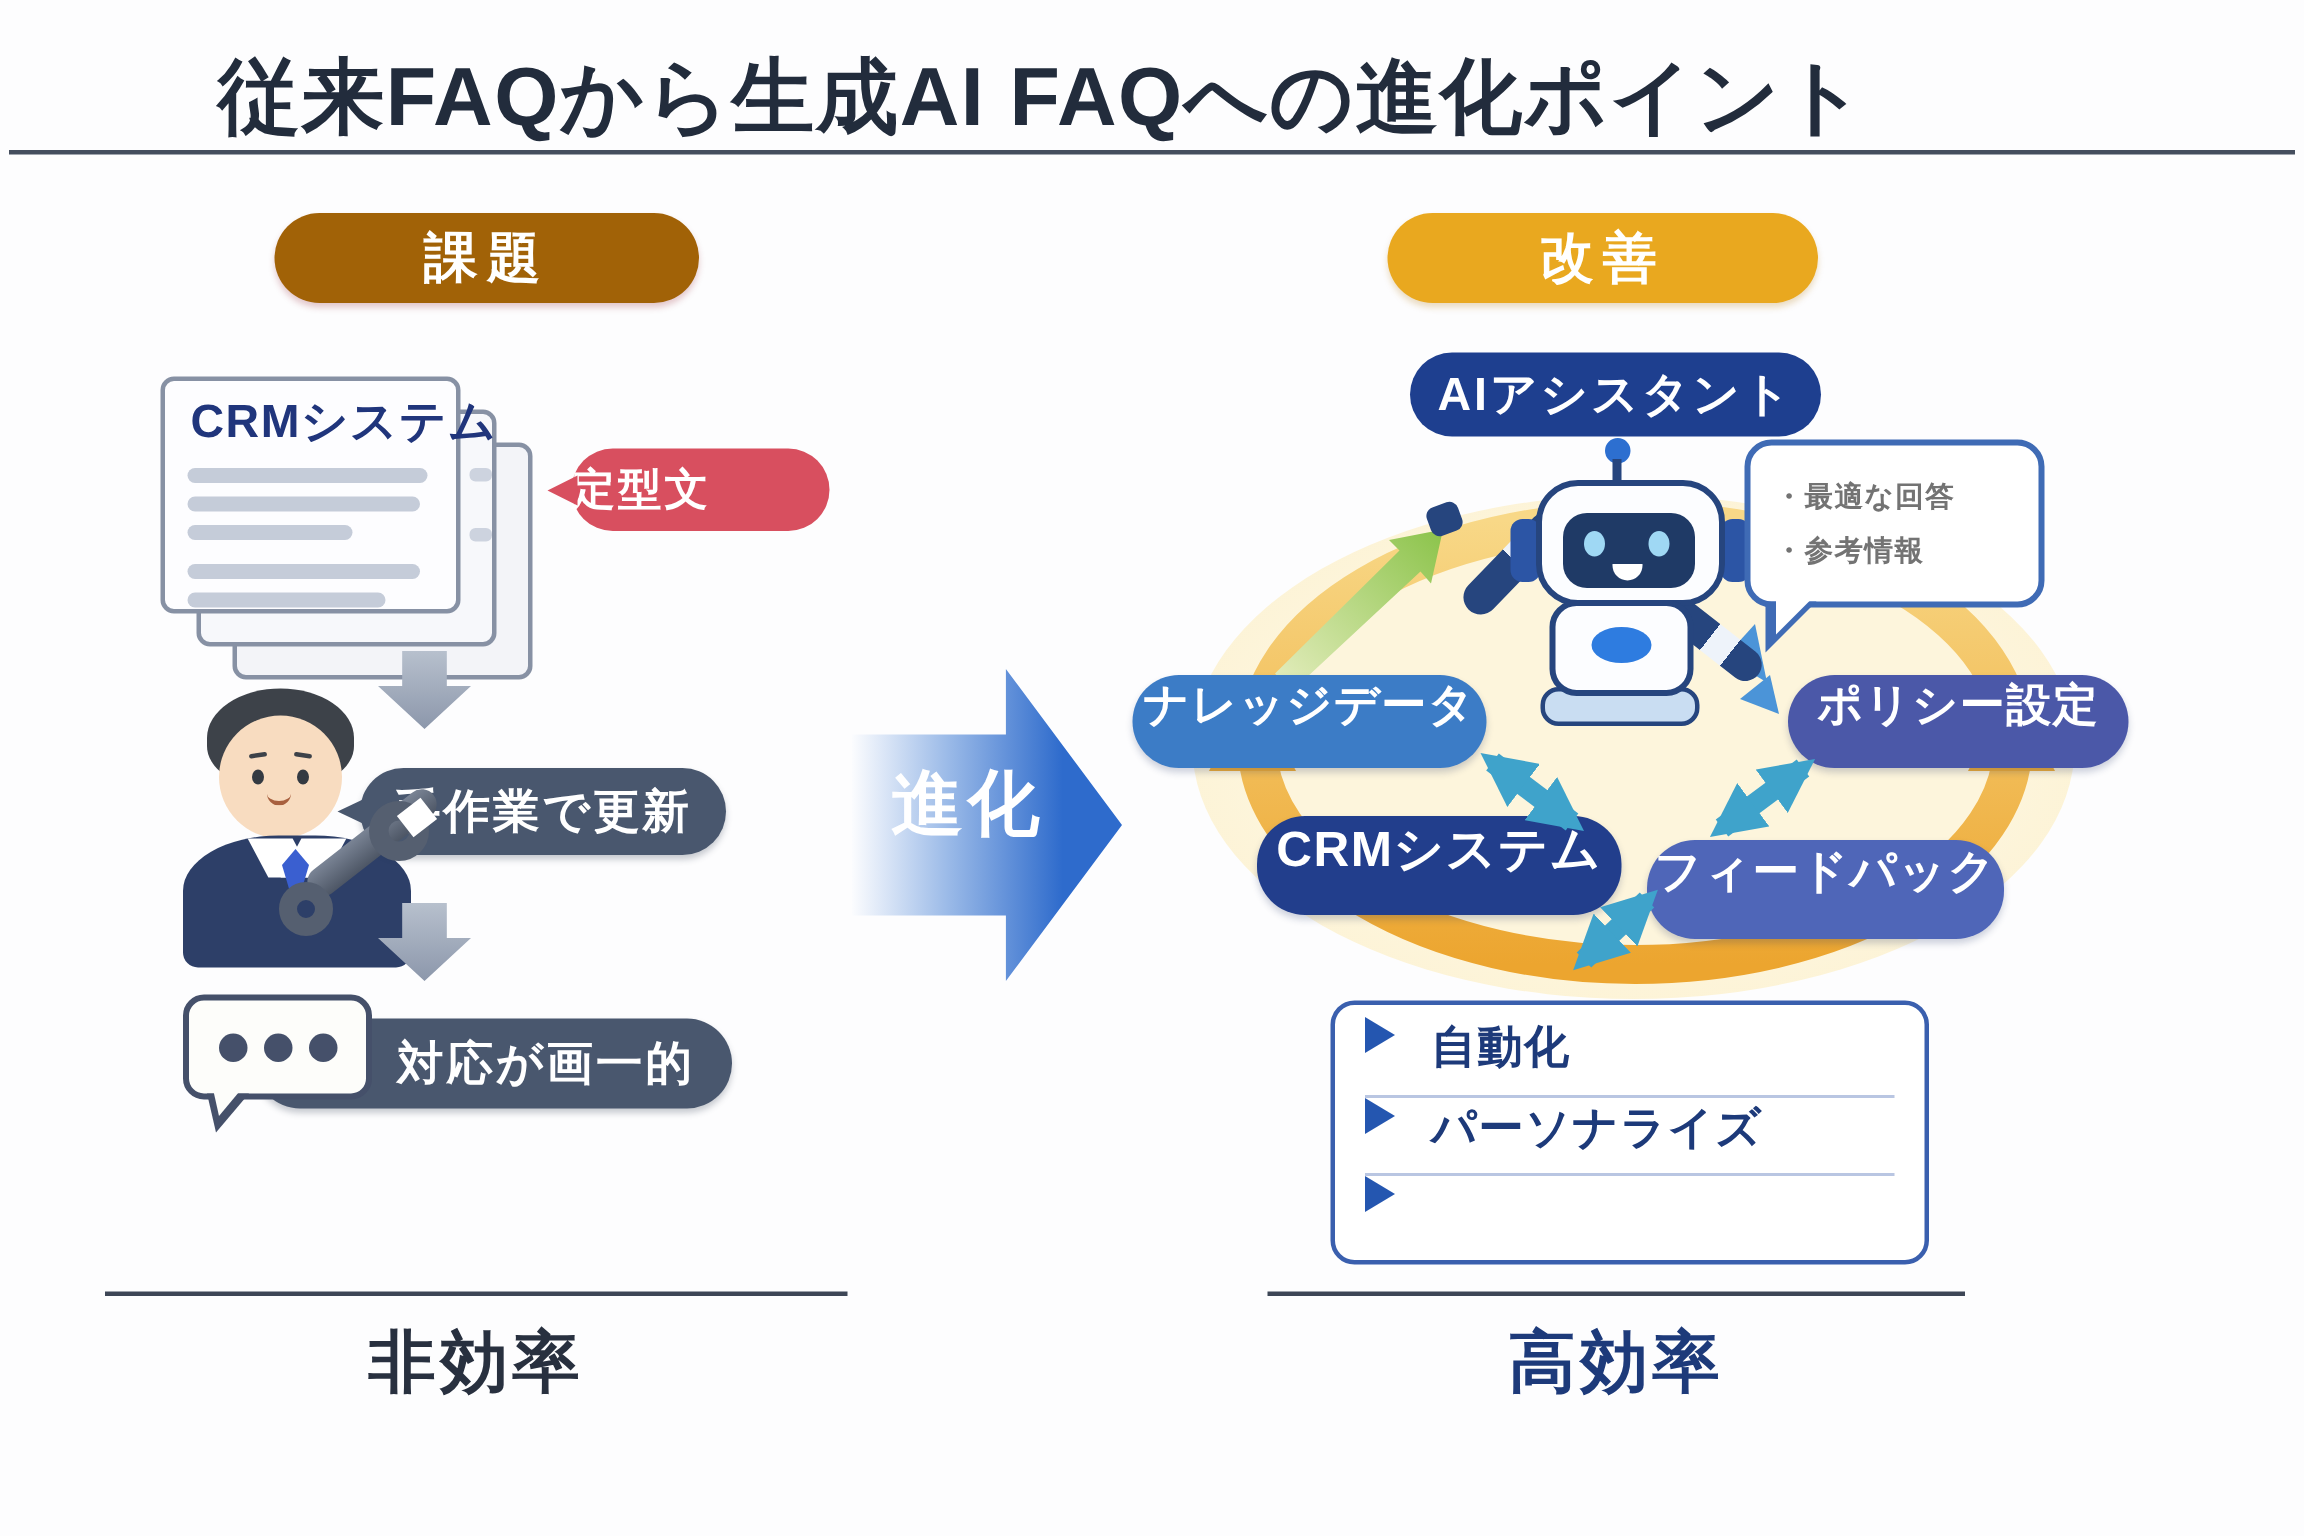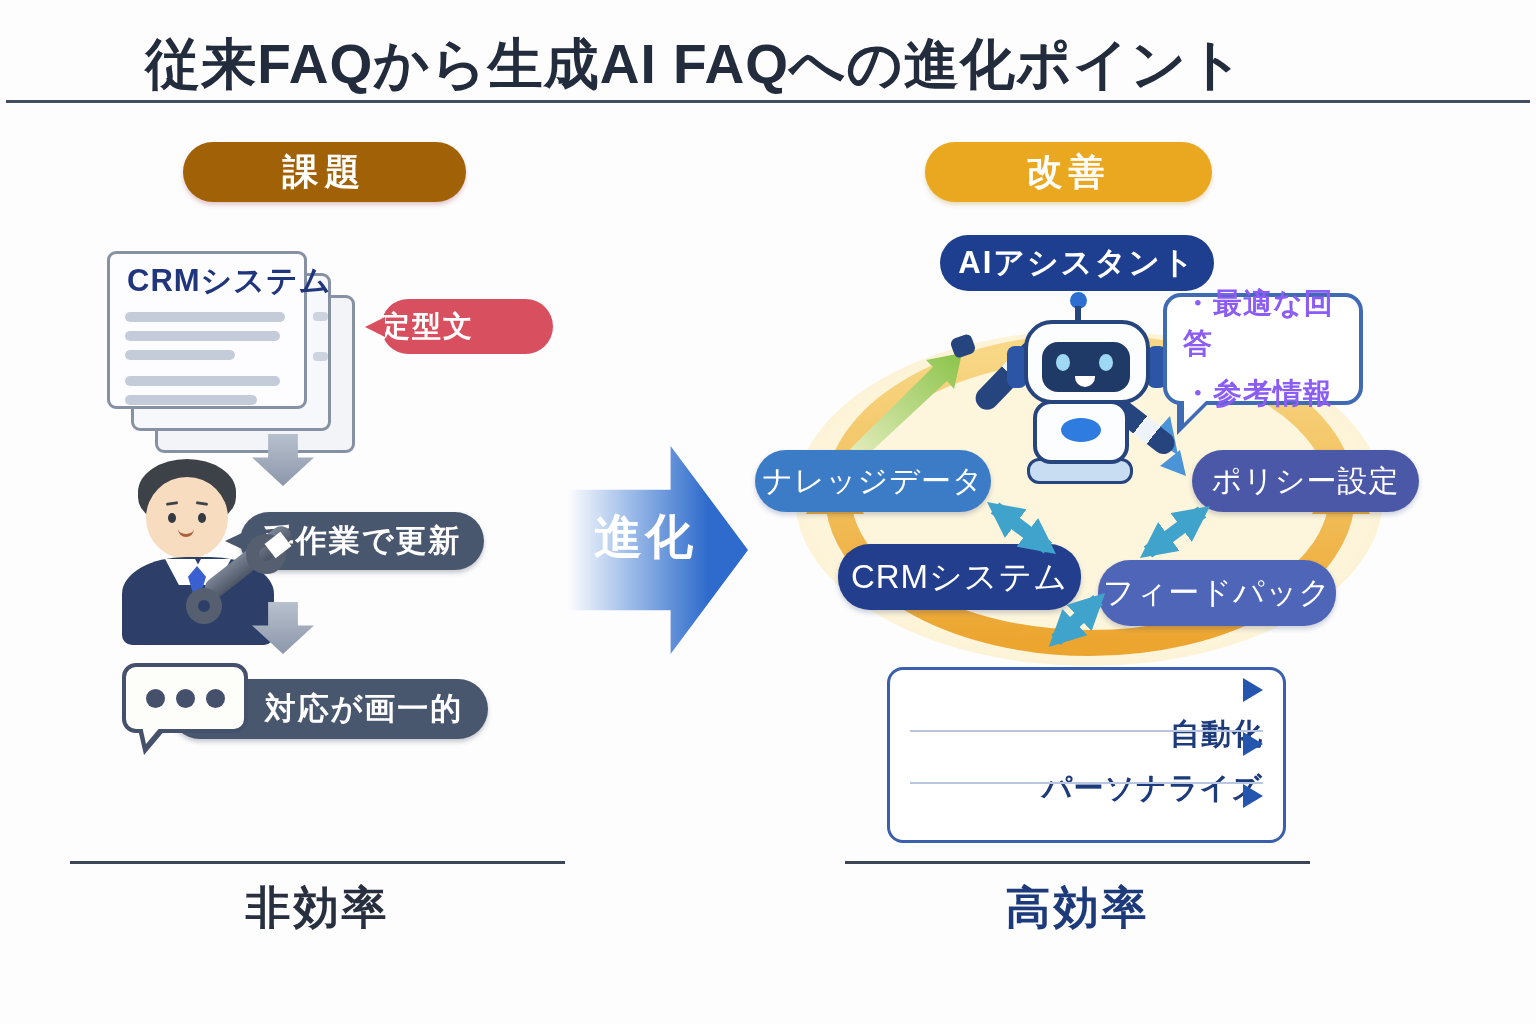--- a/index.html
+++ b/index.html
@@ -175,40 +175,40 @@
     display:flex; flex-direction:column; justify-content:center; gap:10px; padding-left:16px;
   }
   .robot-bubble::before {
     content:""; position:absolute; left:10px; bottom:-34px;
     border-right:34px solid transparent; border-top:34px solid #3f6bb5;
   }
   .robot-bubble::after {
     content:""; position:absolute; left:17px; bottom:-22px;
     border-right:24px solid transparent; border-top:24px solid #fff;
   }
-  .rb-line { font-size:29px; font-weight:900; color:#8b5cf6; letter-spacing:1px; }
+  .rb-line { font-size:19px; font-weight:900; color:#737373; letter-spacing:1px; }
 
   
   .node-pill {
-    border-radius:32px; display:flex; align-items:center; justify-content:center;
-    color:#fff; font-weight:400; z-index:4; letter-spacing:1px;
+    border-radius:32px; display:flex; align-items:flex-start; justify-content:center;
+    color:#fff; font-weight:700; z-index:4; letter-spacing:1px;
     box-shadow:0 3px 5px rgba(30,50,100,.22);
   }
   .np-knowledge { left:755px; top:450px; width:236px; height:62px; background:#3c7cc6; font-size:30px; }
   .np-policy   { left:1192px; top:450px; width:227px; height:62px; background:#4b58a8; font-size:30px; }
   .np-crm      { left:838px; top:544px; width:243px; height:66px; background:#223e8c; font-size:33px; }
   .np-feedback { left:1098px; top:560px; width:238px; height:66px; background:#4f66b8; font-size:31px; }
 
   
   .feature-box {
     left:887px; top:667px; width:399px; height:176px;
     background:#fff; border:3.5px solid #3a5fae; border-radius:16px; z-index:4;
     display:flex; flex-direction:column; justify-content:space-evenly; padding:6px 20px;
   }
-  .feature-row { display:flex; align-items:flex-end; gap:12px; height:50px;flex-direction:column; }
+  .feature-row { display:flex; align-items:flex-start; gap:24px; height:50px; }
   .feature-row + .feature-row { border-top:2px solid #b9c6e2;font-family:Liberation Mono, monospace; }
   .tri-bullet { width:0; height:0; border-left:20px solid #2456b0;
                 border-top:12px solid transparent; border-bottom:12px solid transparent; }
   .feature-label { font-size:30px; font-weight:900; color:#1d3a7a; letter-spacing:1px; }
 </style>
 </head>
 <body>
 
 <div class="abs title">従来FAQから生成AI FAQへの進化ポイント</div>
 <div class="abs title-rule"></div>

